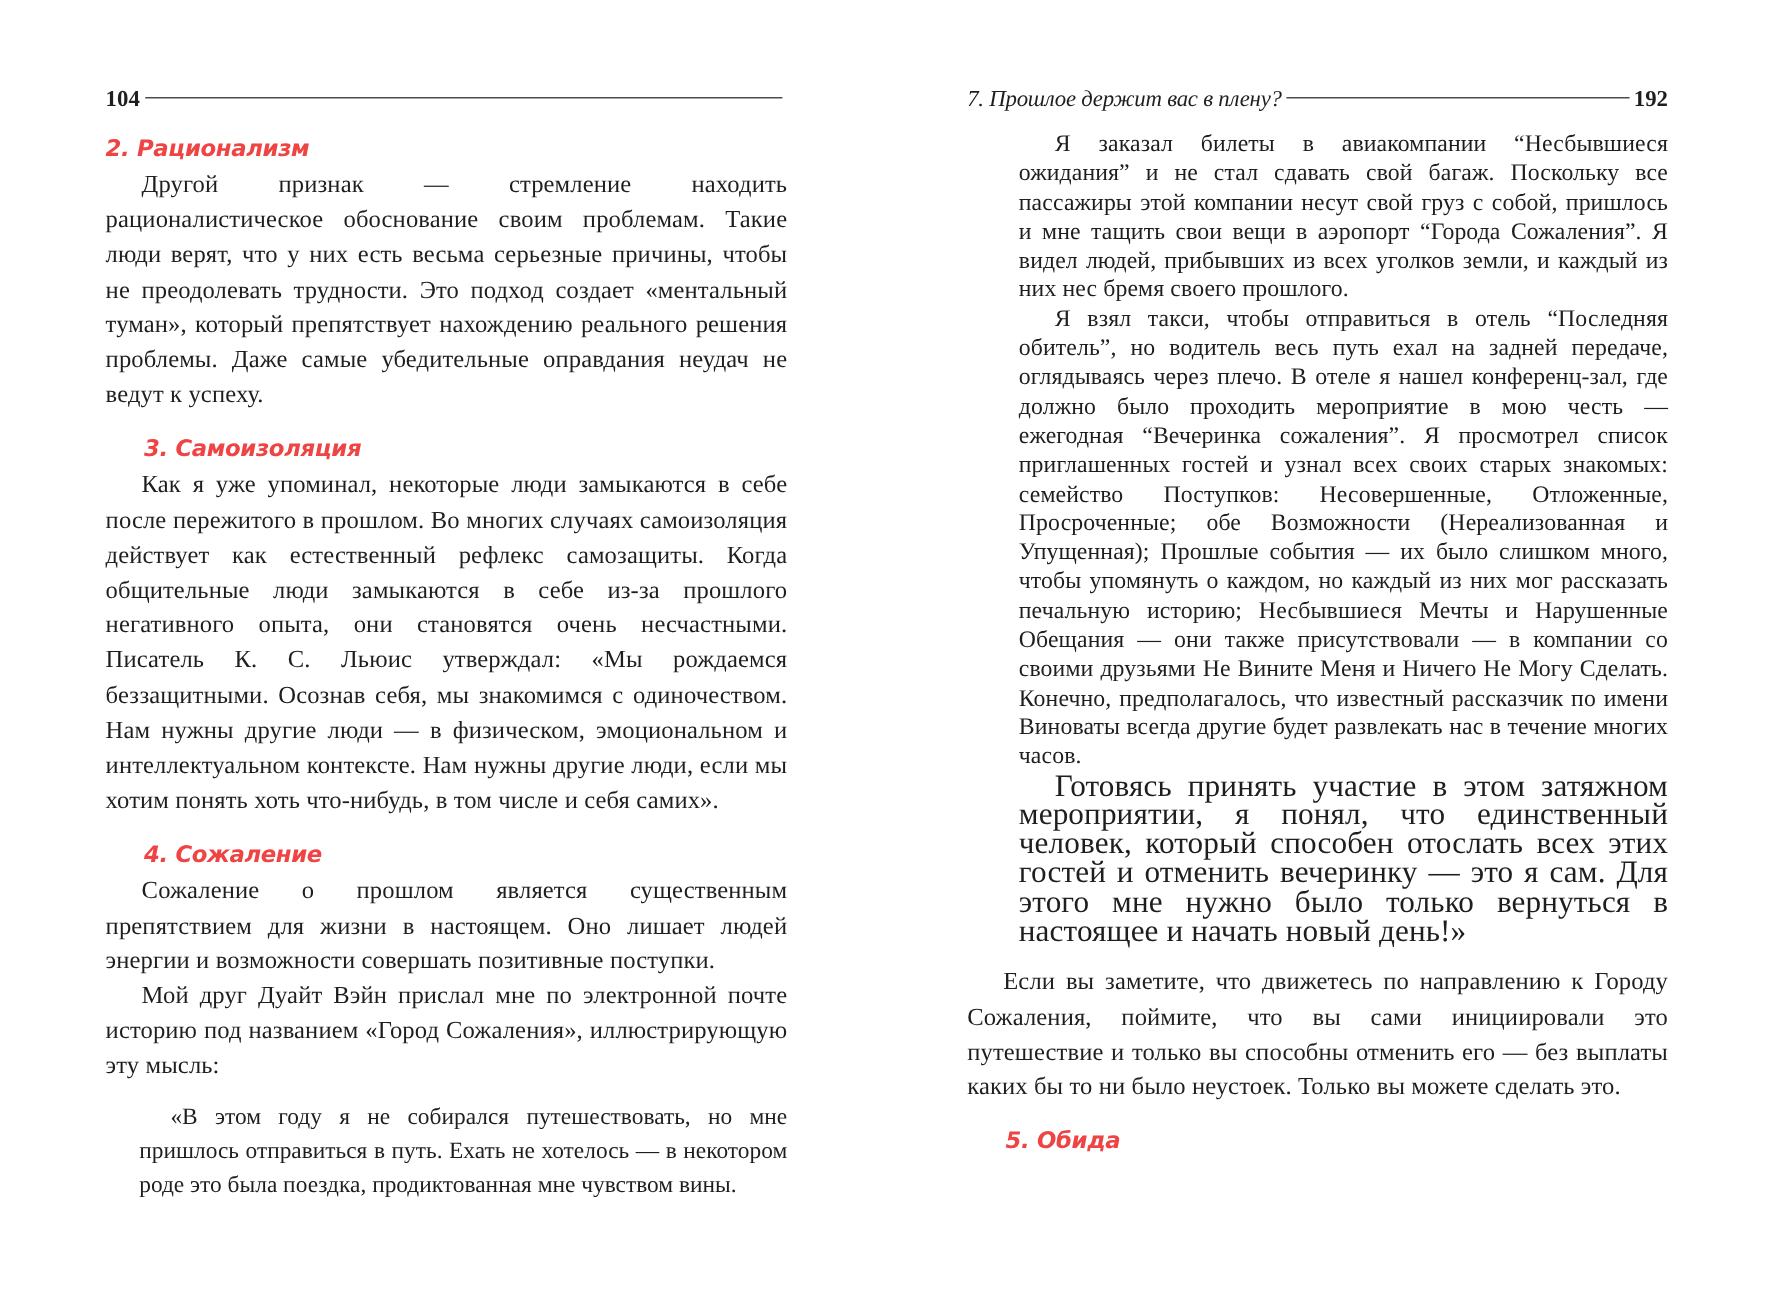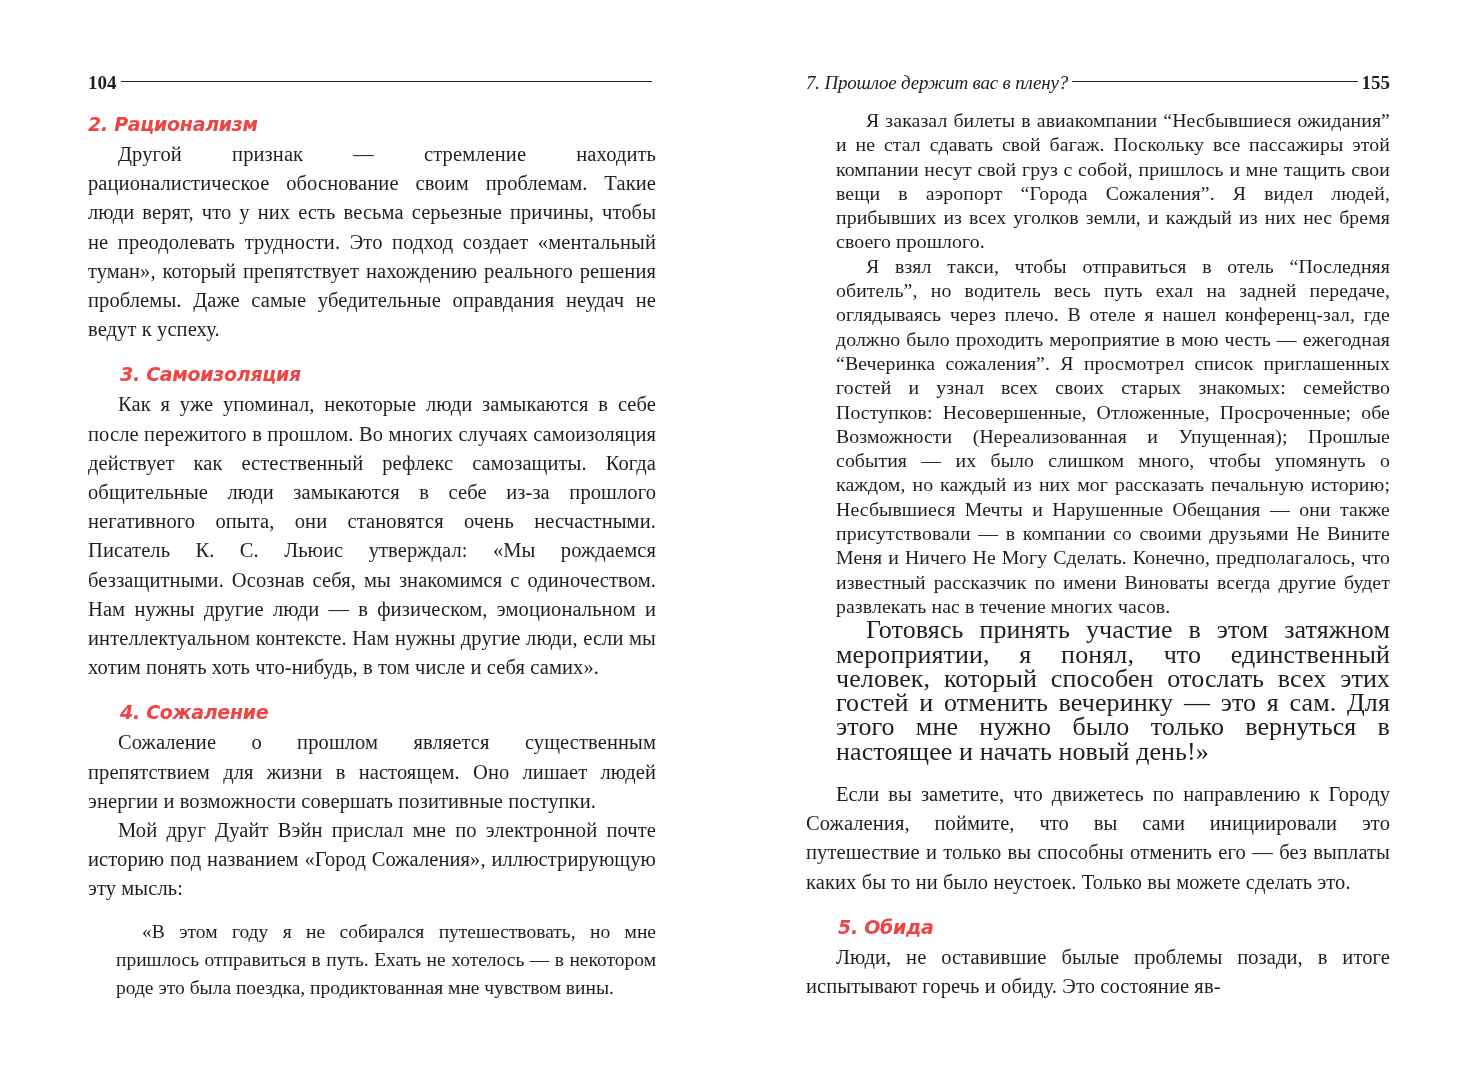--- a/index.html
+++ b/index.html
@@ -109,27 +109,26 @@
     <p class="para">Сожаление о прошлом является существенным препятствием для жизни в настоящем. Оно лишает людей энергии и возможности совершать позитивные поступки.</p>
     <p class="para">Мой друг Дуайт Вэйн прислал мне по электронной почте историю под названием «Город Сожаления», иллюстрирующую эту мысль:</p>
     <p class="quote" style="text-indent:26px;font-size:19.5px;line-height:28px;margin-left:28px;">«В этом году я не собирался путешествовать, но мне пришлось отправиться в путь. Ехать не хотелось — в некотором роде это была поездка, продиктованная мне чувством вины.</p>
   </div>
 </div>
 
 <div class="page page-right">
   <div class="running-head">
     <span class="head-title">7. Прошлое держит вас в плену?</span>
     <span class="head-rule"></span>
-    <span class="folio">155</span>
+    <span class="folio">192</span>
   </div>
 
   <div class="content">
-    <div class="quote-cont" style="margin-left:30px;">
+    <div class="quote-cont" style="margin-left:43px;">
       <p class="para" style="font-size:19.8px;line-height:24.3px;">Я заказал билеты в авиакомпании “Несбывшиеся ожидания” и не стал сдавать свой багаж. Поскольку все пассажиры этой компании несут свой груз с собой, пришлось и мне тащить свои вещи в аэропорт “Города Сожаления”. Я видел людей, прибывших из всех уголков земли, и каждый из них нес бремя своего прошлого.</p>
       <p class="para" style="font-size:19.8px;line-height:24.3px;">Я взял такси, чтобы отправиться в отель “Последняя обитель”, но водитель весь путь ехал на задней передаче, оглядываясь через плечо. В отеле я нашел конференц-зал, где должно было проходить мероприятие в мою честь — ежегодная “Вечеринка сожаления”. Я просмотрел список приглашенных гостей и узнал всех своих старых знакомых: семейство Поступков: Несовершенные, Отложенные, Просроченные; обе Возможности (Нереализованная и Упущенная); Прошлые события — их было слишком много, чтобы упомянуть о каждом, но каждый из них мог рассказать печальную историю; Несбывшиеся Мечты и Нарушенные Обещания — они также присутствовали — в компании со своими друзьями Не Вините Меня и Ничего Не Могу Сделать. Конечно, предполагалось, что известный рассказчик по имени Виноваты всегда другие будет развлекать нас в течение многих часов.</p>
       <p class="para" style="font-size:26px;line-height:24.3px;">Готовясь принять участие в этом затяжном мероприятии, я понял, что единственный человек, который способен отослать всех этих гостей и отменить вечеринку — это я сам. Для этого мне нужно было только вернуться в настоящее и начать новый день!»</p>
     </div>
     <p class="para after-quote" style="margin-top:16px;">Если вы заметите, что движетесь по направлению к Городу Сожаления, поймите, что вы сами инициировали это путешествие и только вы способны отменить его — без выплаты каких бы то ни было неустоек. Только вы можете сделать это.</p>
 
     <h3 class="section-heading spaced">5. Обида</h3>
-    <p class="para">Люди, не оставившие былые проблемы позади, в итоге испытывают горечь и обиду. Это состояние яв-</p>
   </div>
 </div>
 
 </body></html>

